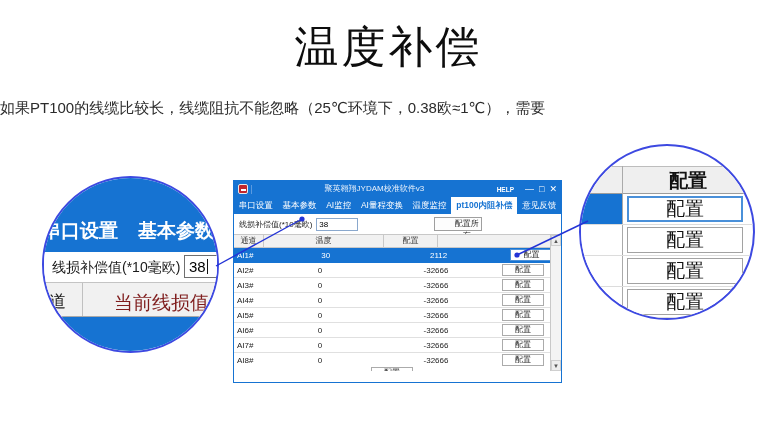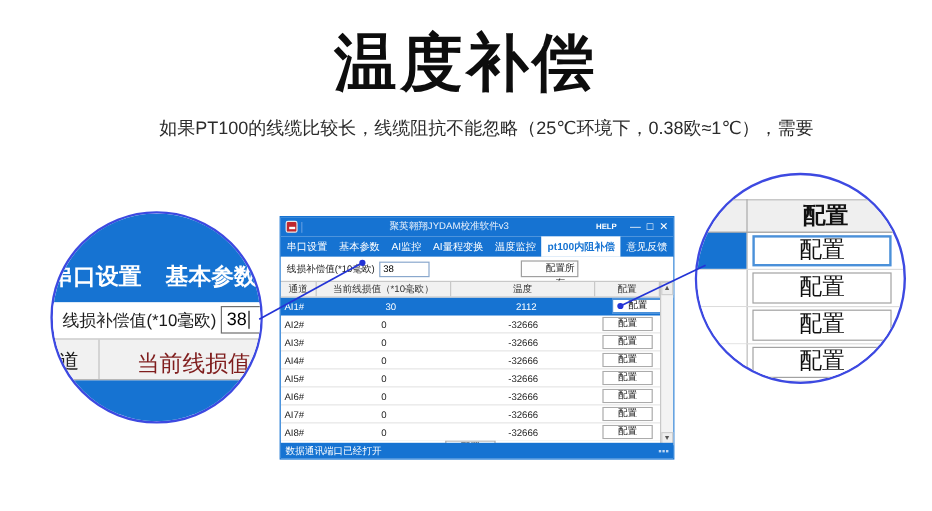--- a/index.html
+++ b/index.html
@@ -2,22 +2,22 @@
 <html><head>
 <meta charset="utf-8">
 <style>
   * { margin:0; padding:0; box-sizing:border-box; }
   html,body { background:#fff; }
   body { font-family:"Liberation Sans","DejaVu Sans",sans-serif; }
   #canvas { position:relative; width:777px; height:426px; background:#fff; overflow:hidden; }
 
   
   .page-title { position:absolute; top:18px; left:0; width:777px; text-align:center;
-    font-size:52px; font-weight:700; color:#0d0d0d; letter-spacing:3px; }
-  .page-desc { position:absolute; top:97px; left:0; width:678px; text-align:right;
+    font-size:44px; font-weight:400; color:#0d0d0d; letter-spacing:3px; }
+  .page-desc { position:absolute; top:97px; left:0; width:678px; text-align:left;
     font-size:15px; line-height:21px; color:#2b2b2b; }
 
   
   .app-window { position:absolute; left:233px; top:180px; width:329px; height:203px;
     background:#fff; border:1px solid #1673d2; }
   .titlebar { height:16px; background:#1673d2; display:flex; align-items:center; padding:0 4px; }
   .app-logo { width:10px; height:10px; background:#c0272d; border:1px solid #e8e8e8; border-radius:2px;
     position:relative; flex:0 0 auto; }
   .app-logo::after { content:""; position:absolute; left:2px; top:4px; width:5px; height:2px; background:#fff; }
   .tb-sep { width:1px; height:9px; background:#5a9ae0; margin-left:3px; flex:0 0 auto; }
@@ -133,21 +133,20 @@
 
     <div class="toolbar">
       <span class="tool-label">线损补偿值(*10毫欧)</span>
       <input class="tool-input" value="38" style="">
       <button class="tool-btn">配置所有</button>
     </div>
 
     <div class="table-wrap">
       <div class="t-header">
         <div class="t-hcell c-ch">通道</div>
-        <div class="t-hcell c-ll">当前线损值（*10毫欧）</div>
         <div class="t-hcell c-t">温度</div>
         <div class="t-hcell c-cfg">配置</div>
       </div>
       <div class="t-rows" id="table-rows">
           <div class="t-row selected">
             <div class="t-cell c-ch">AI1#</div>
             <div class="t-cell c-ll">30</div>
             <div class="t-cell c-t">2112</div>
             <div class="t-cell c-cfg">
               <button class="cfg-btn">配置</button>
@@ -212,28 +211,20 @@
         </div>
       <div class="partial-row">
         <button class="cfg-btn">配置</button>
       </div>
       <div class="scrollcol">
         <div class="scroll-arrow scroll-up">▲</div>
         <div class="scroll-arrow scroll-down">▼</div>
       </div>
     </div>
 
-    <div class="statusbar">
-      <span>数据通讯端口已经打开</span>
-      <span class="grip">
-          <span></span>
-          <span></span>
-          <span></span>
-        </span>
-    </div>
   </div>
 
   <div class="zoom-circle" id="left-zoom">
     <div class="lz-tabs-band">
       <div class="lz-tabs-row">
         <span class="lz-tab">串口设置</span>
         <span class="lz-tab">基本参数</span>
       </div>
     </div>
     <div class="lz-input-row">

